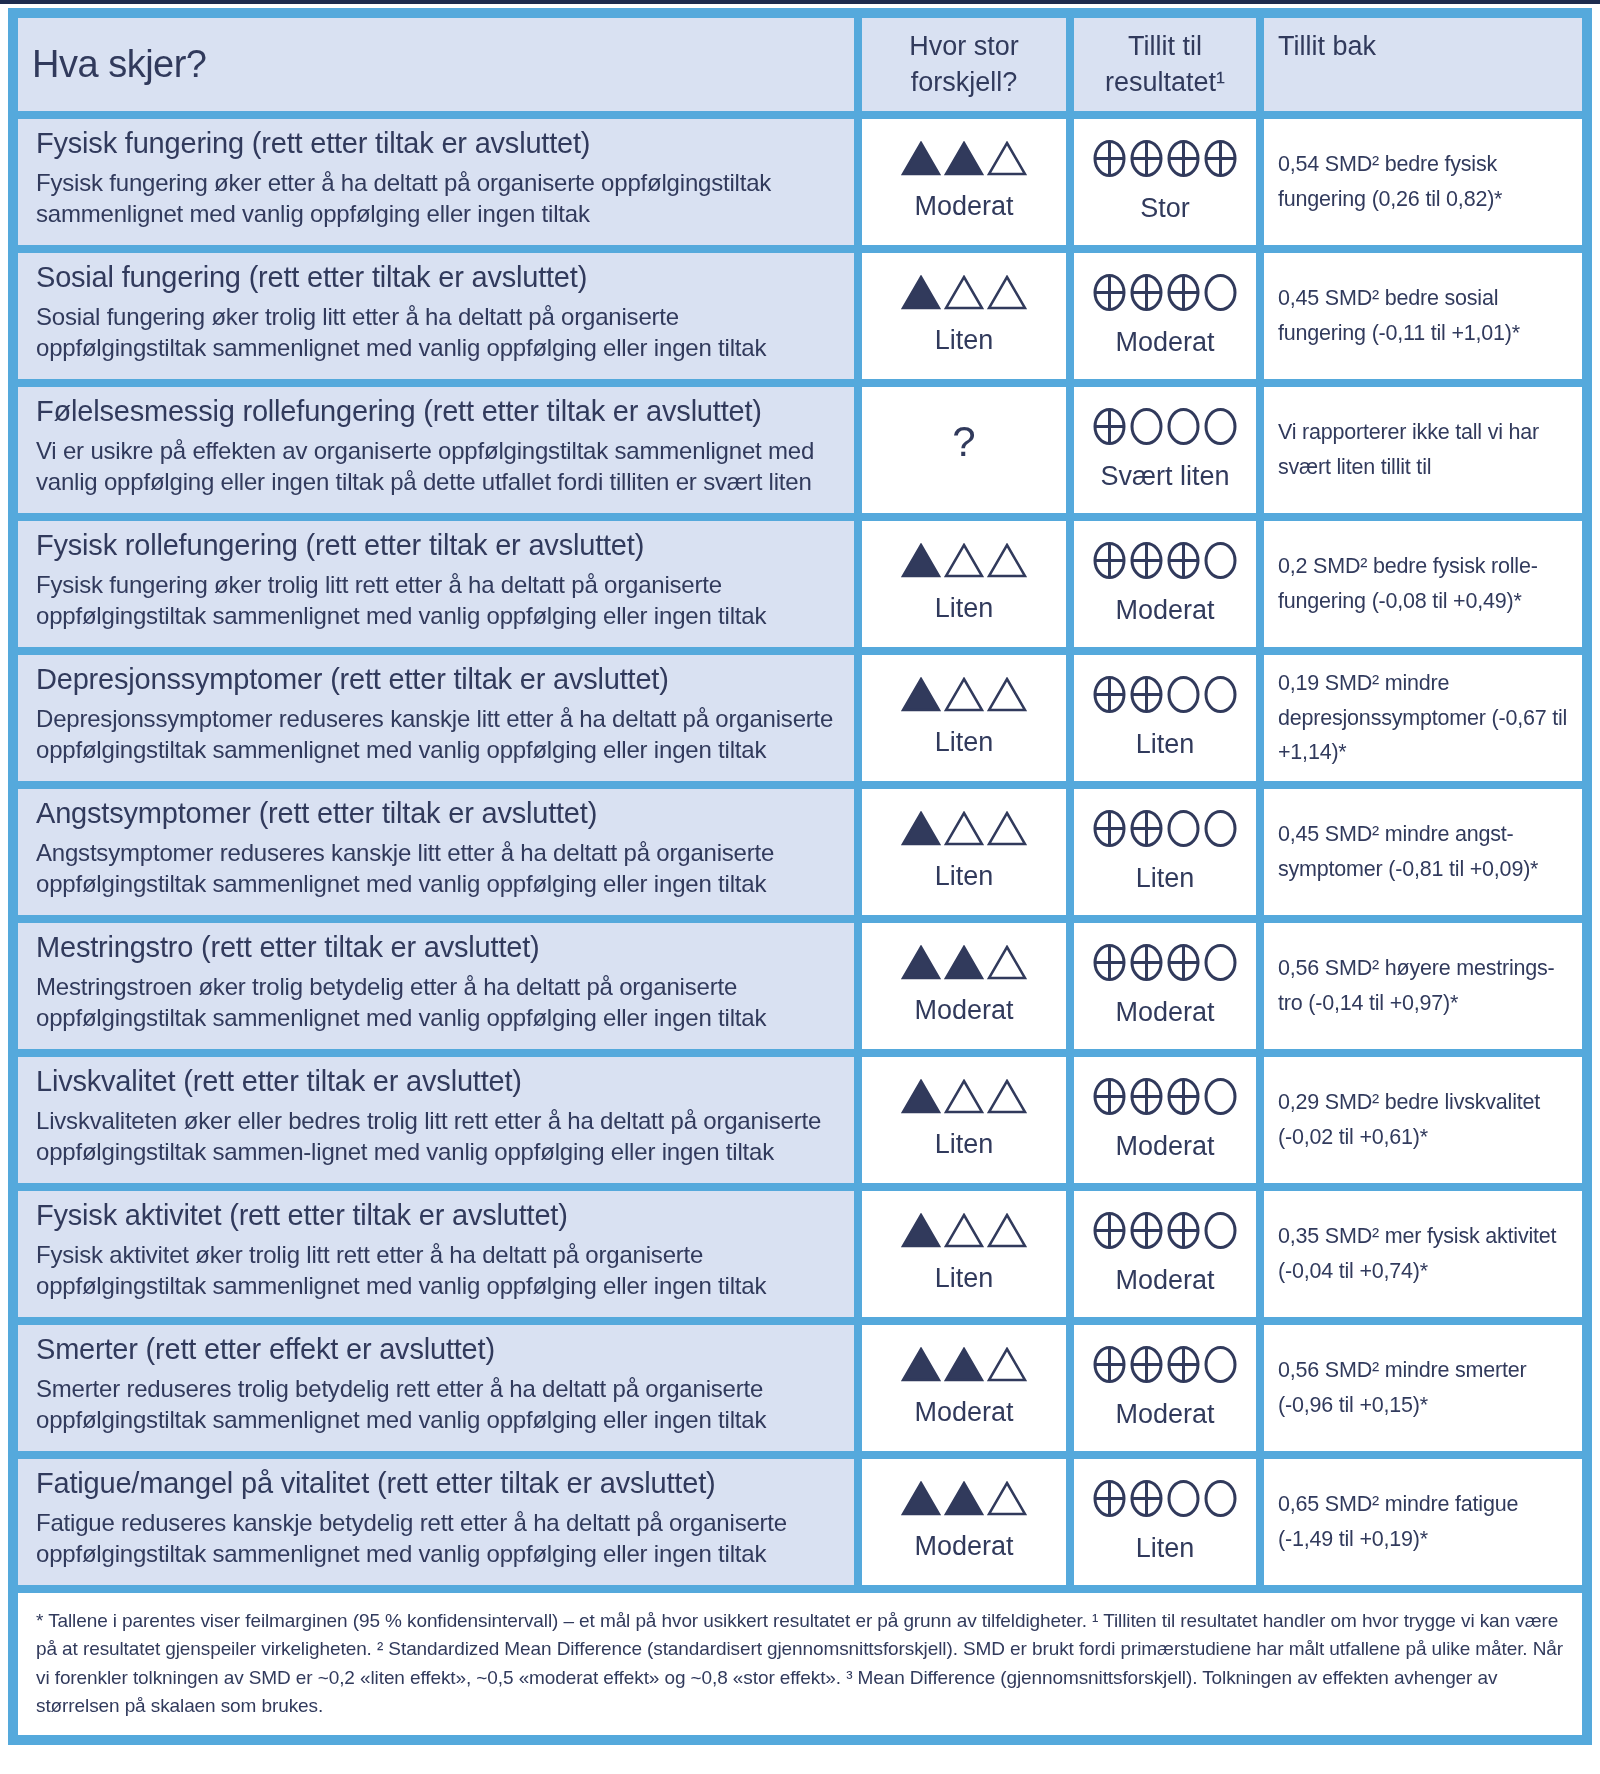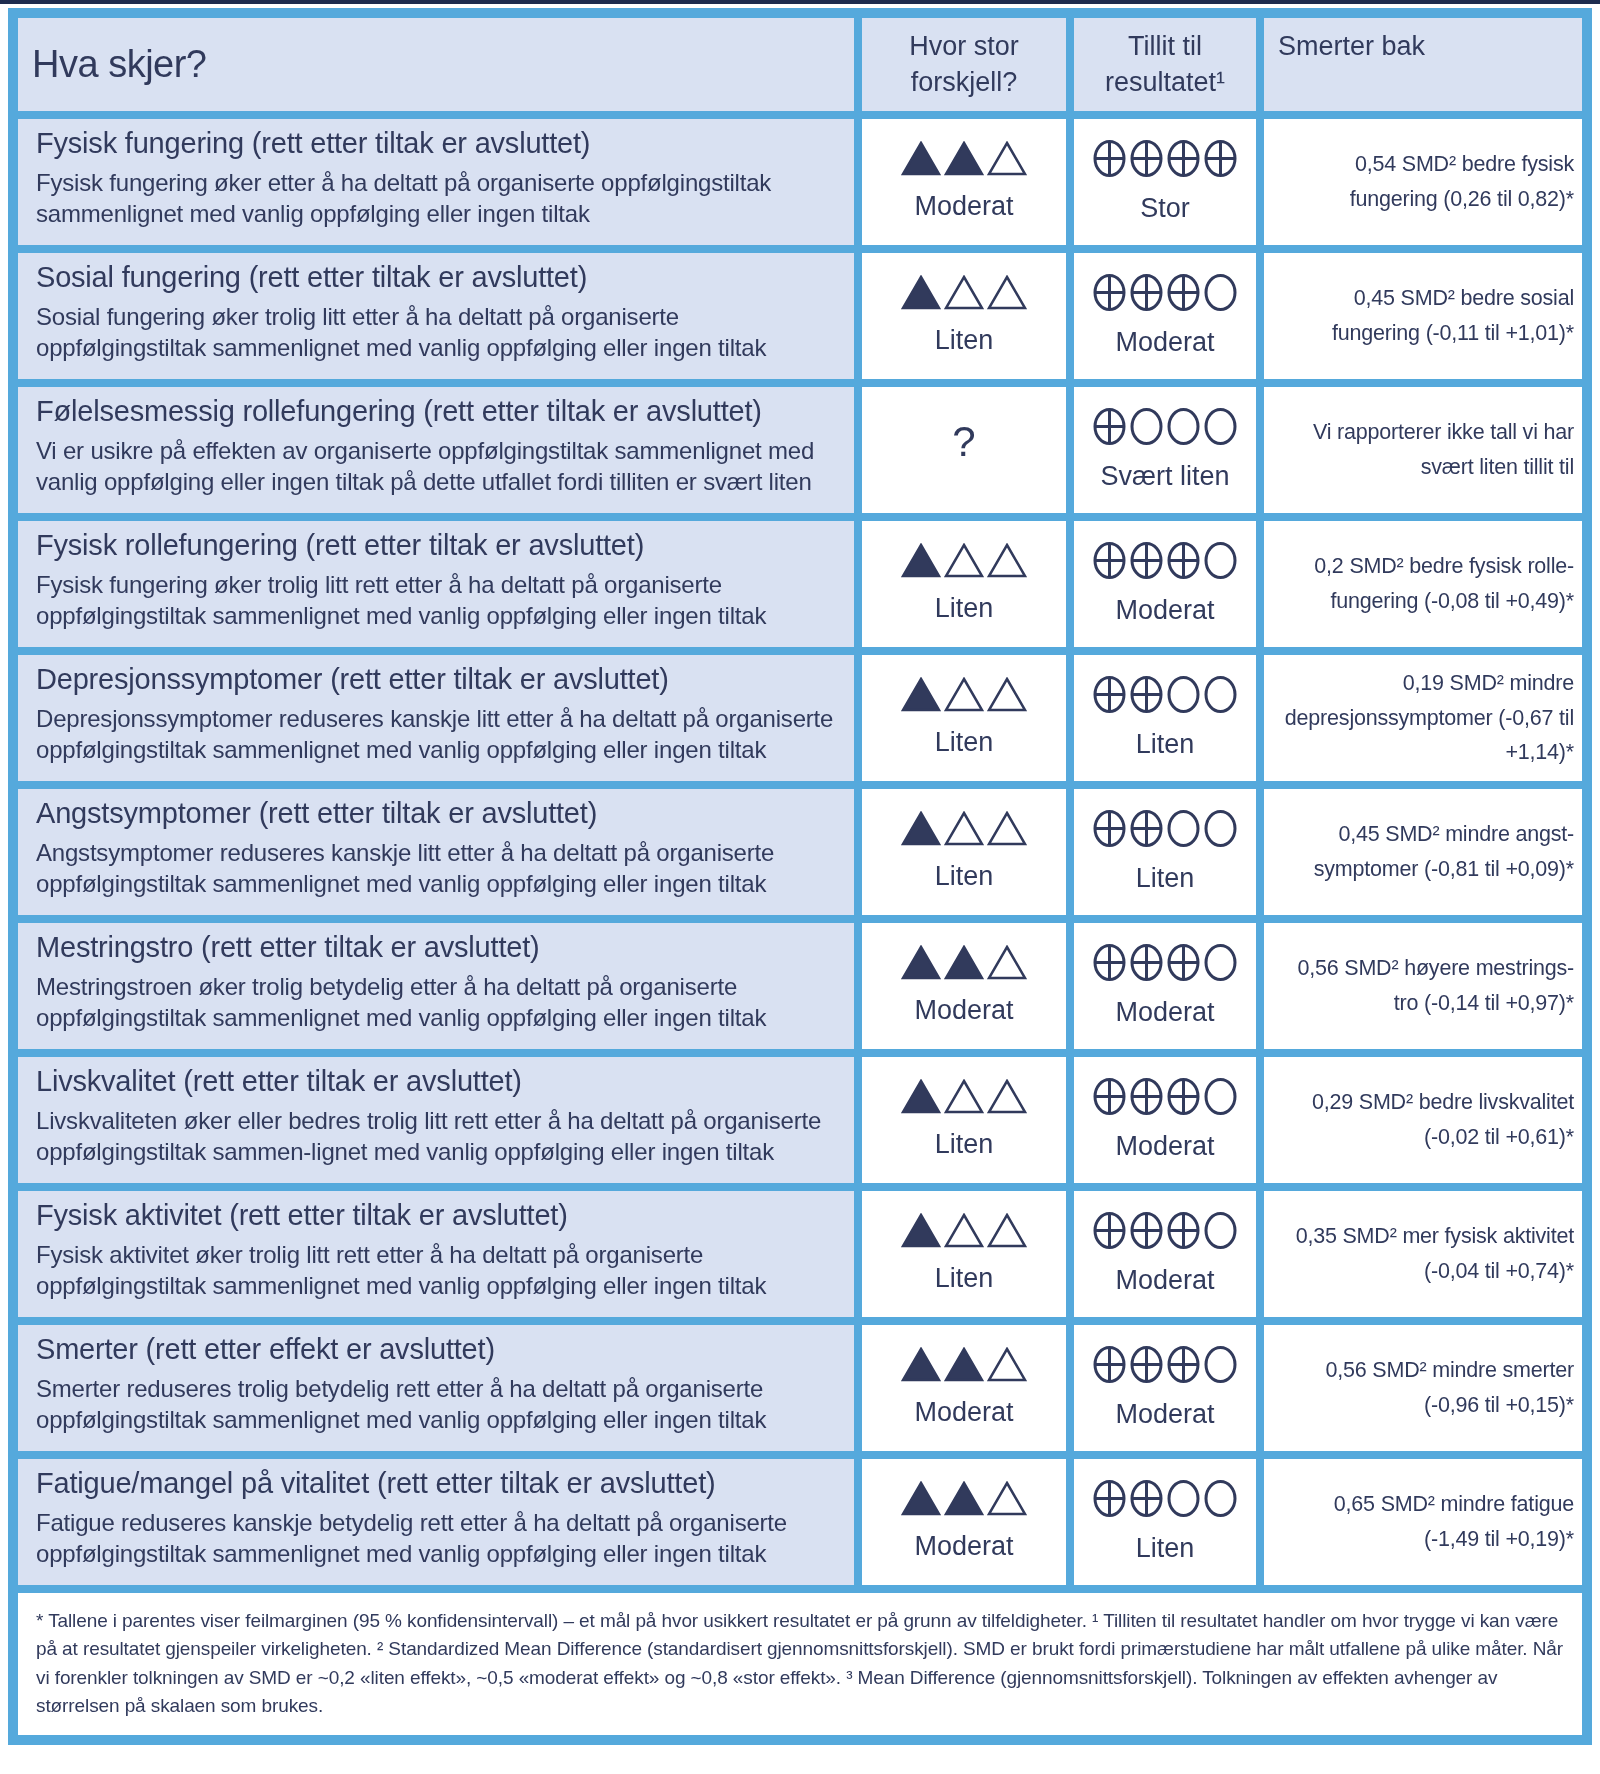--- a/index.html
+++ b/index.html
@@ -79,21 +79,20 @@
   .question{
     font-size:42px;
     line-height:1;
     color:var(--navy);
   }
   .cell.numbers{
     display:flex;
     flex-direction:column;
     justify-content:center;
     padding:10px 8px 10px 14px;
-    text-align:right;
   }
   .numbers-text{
     font-size:21.5px;
     line-height:1.6;
     letter-spacing:-0.2px;
   }
   .cell.footnote{
     grid-column:1 / -1;
     padding:14px 18px;
   }
@@ -110,21 +109,21 @@
 <div class="edge-strip top"></div>
 
 <div class="page">
   <div class="grid" id="grid">
 
     <div class="cell head main">
       <div class="page-title">Hva skjer?</div>
     </div>
     <div class="cell head center">Hvor stor forskjell?</div>
     <div class="cell head center">Tillit til resultatet¹</div>
-    <div class="cell head">Smerter bak</div>
+    <div class="cell head">Tillit bak</div>
 
   <div class="cell outcome">
     <div class="row-title">Fysisk fungering (rett etter tiltak er avsluttet)</div>
     <div class="row-desc">Fysisk fungering øker etter å ha deltatt på organiserte oppfølgingstiltak sammenlignet med vanlig oppfølging eller ingen tiltak</div>
   </div>
   <div class="cell sym">
     <div class="symbols js-diff">
           <svg width="40" height="35" viewBox="0 0 40 35">
             <polygon points="20,2 38,33 2,33" fill="var(--navy)" stroke="var(--navy)" stroke-width="2.5" stroke-linejoin="miter"></polygon>
           </svg>

